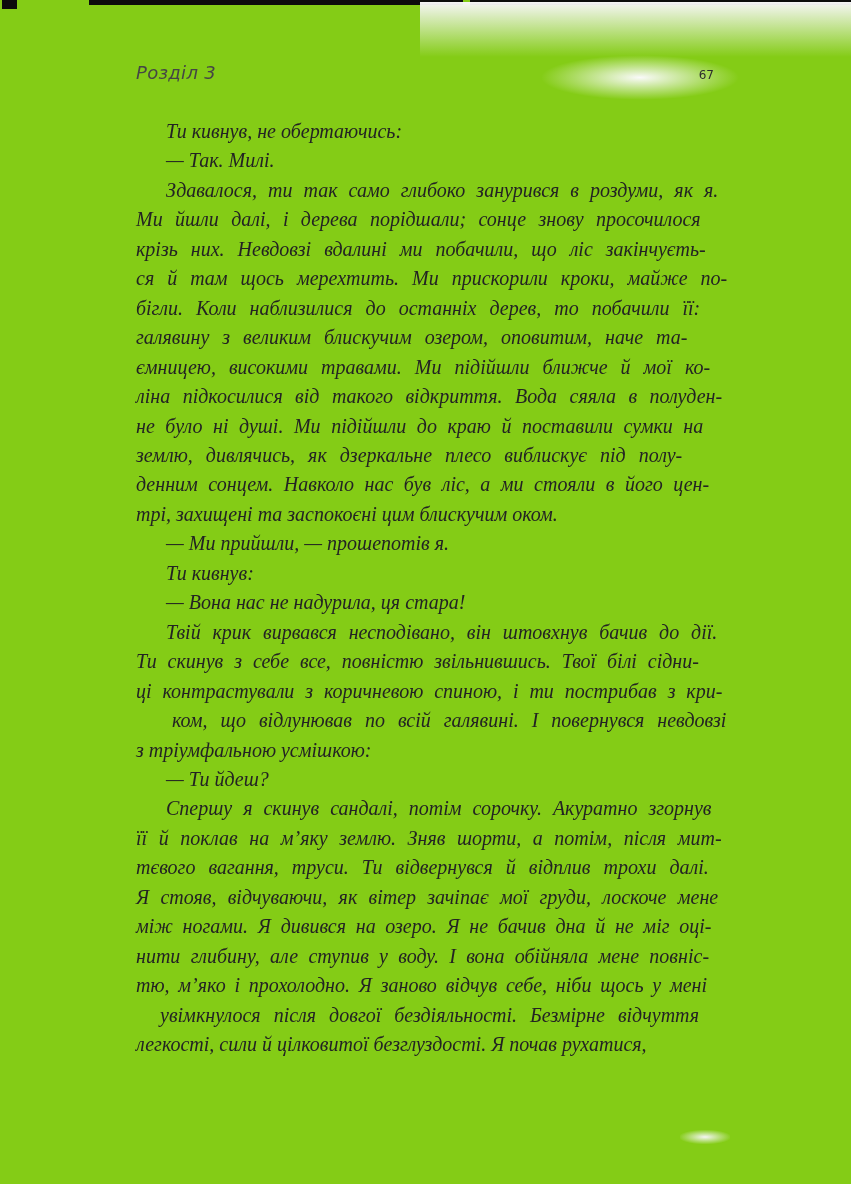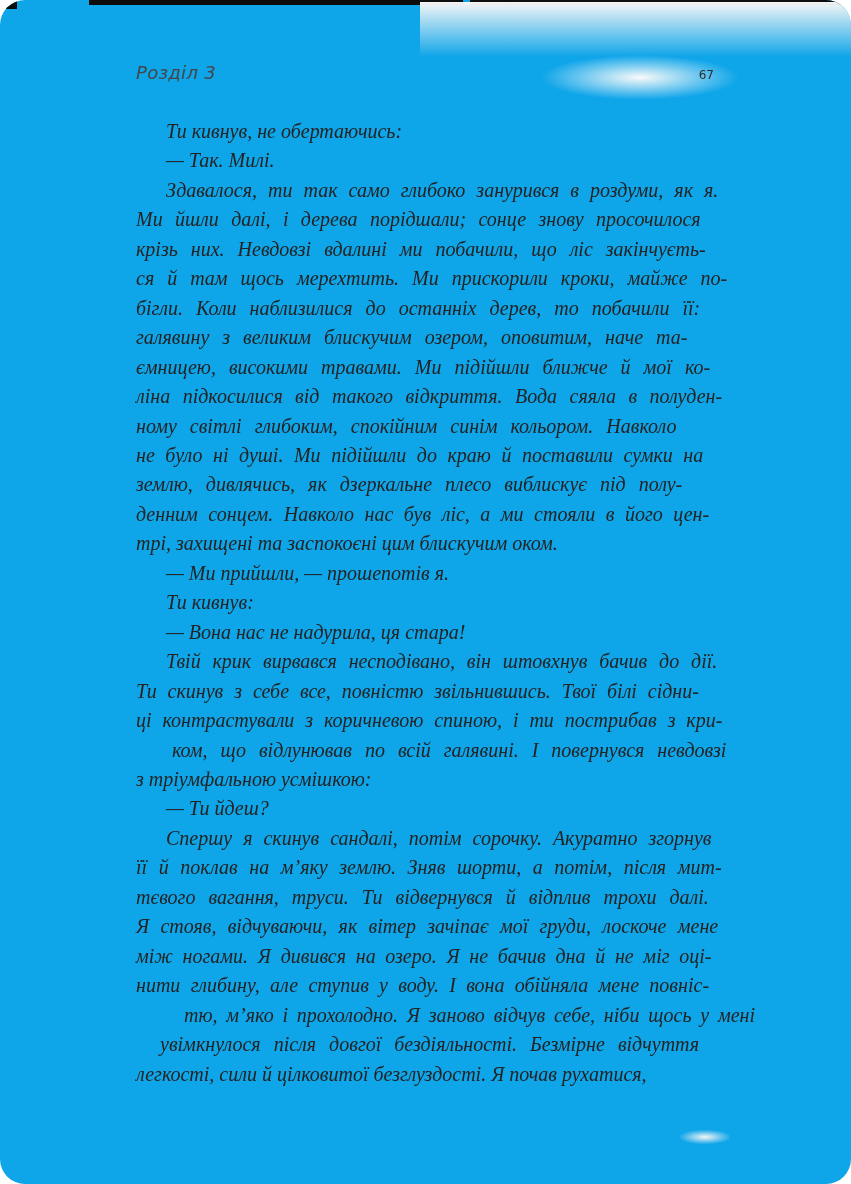--- a/index.html
+++ b/index.html
@@ -5,23 +5,22 @@
   html, body { margin: 0; padding: 0; }
   body {
     width: 851px; height: 1184px;
     background: #ffffff;
     font-family: "Liberation Serif", serif;
     overflow: hidden;
   }
   .page {
     position: relative;
     width: 851px; height: 1184px;
-    background: #0ea5e9;
+    background: #84cc16;
     overflow: hidden;
-    border-radius: 25px;
   }
 
   
   .bar { position: absolute; background: #0c0c0c; }
   .bar-left-square { left: 2px;  top: 0; width: 15px;  height: 9px; }
   .bar-mid         { left: 89px; top: 0; width: 374px; height: 5px; }
   .bar-right       { left: 470px;top: 0; width: 381px; height: 5px; }
 
   
   .shade { position: absolute; pointer-events: none; }
@@ -91,38 +90,37 @@
       <div class="line indent end"><span>Ти кивнув, не обертаючись:</span></div>
       <div class="line indent end"><span>— Так. Милі.</span></div>
       <div class="line indent"><span style="word-spacing: 6.03px;">Здавалося, ти так само глибоко занурився в роздуми, як я.</span></div>
       <div class="line"><span style="word-spacing: 7.36px;">Ми йшли далі, і дерева порідшали; сонце знову просочилося</span></div>
       <div class="line"><span style="word-spacing: 8px;">крізь них. Невдовзі вдалині ми побачили, що ліс закінчуєть-</span></div>
       <div class="line"><span style="word-spacing: 7.99px;">ся й там щось мерехтить. Ми прискорили кроки, майже по-</span></div>
       <div class="line"><span style="word-spacing: 8px;">бігли. Коли наблизилися до останніх дерев, то побачили її:</span></div>
       <div class="line"><span style="word-spacing: 8px;">галявину з великим блискучим озером, оповитим, наче та-</span></div>
       <div class="line"><span style="word-spacing: 8px;">ємницею, високими травами. Ми підійшли ближче й мої ко-</span></div>
       <div class="line"><span style="word-spacing: 7.44px;">ліна підкосилися від такого відкриття. Вода сяяла в полуден-</span></div>
-      <div class="line"><span style="word-spacing: 8px;">ному світлі глибоким, спокійним синім кольором. Навколо</span></div>
       <div class="line"><span style="word-spacing: 5.55px;">не було ні душі. Ми підійшли до краю й поставили сумки на</span></div>
       <div class="line"><span style="word-spacing: 8px;">землю, дивлячись, як дзеркальне плесо виблискує під полу-</span></div>
       <div class="line"><span style="word-spacing: 5.51px;">денним сонцем. Навколо нас був ліс, а ми стояли в його цен-</span></div>
       <div class="line end"><span>трі, захищені та заспокоєні цим блискучим оком.</span></div>
       <div class="line indent end"><span>— Ми прийшли, — прошепотів я.</span></div>
       <div class="line indent end"><span>Ти кивнув:</span></div>
       <div class="line indent end"><span>— Вона нас не надурила, ця стара!</span></div>
       <div class="line indent"><span style="word-spacing: 6.84px;">Твій крик вирвався несподівано, він штовхнув бачив до дії.</span></div>
       <div class="line"><span style="word-spacing: 5.91px;">Ти скинув з себе все, повністю звільнившись. Твої білі сідни-</span></div>
       <div class="line"><span style="word-spacing: 5.87px;">ці контрастували з коричневою спиною, і ти пострибав з кри-</span></div>
       <div class="line"><span style="word-spacing: 8px; margin-left: 36px;">ком, що відлунював по всій галявині. І повернувся невдовзі</span></div>
       <div class="line end"><span>з тріумфальною усмішкою:</span></div>
       <div class="line indent end"><span>— Ти йдеш?</span></div>
       <div class="line indent"><span style="word-spacing: 5.98px;">Спершу я скинув сандалі, потім сорочку. Акуратно згорнув</span></div>
       <div class="line"><span style="word-spacing: 6.57px;">її й поклав на м’яку землю. Зняв шорти, а потім, після мит-</span></div>
       <div class="line"><span style="word-spacing: 8px;">тєвого вагання, труси. Ти відвернувся й відплив трохи далі.</span></div>
       <div class="line"><span style="word-spacing: 6.24px;">Я стояв, відчуваючи, як вітер зачіпає мої груди, лоскоче мене</span></div>
       <div class="line"><span style="word-spacing: 4.69px;">між ногами. Я дивився на озеро. Я не бачив дна й не міг оці-</span></div>
       <div class="line"><span style="word-spacing: 5.29px;">нити глибину, але ступив у воду. І вона обійняла мене повніс-</span></div>
-      <div class="line"><span style="word-spacing: 3.79px; margin-left: 48px;">тю, м’яко і прохолодно. Я заново відчув себе, ніби щось у мені</span></div>
+      <div class="line"><span style="word-spacing: 3.79px;">тю, м’яко і прохолодно. Я заново відчув себе, ніби щось у мені</span></div>
       <div class="line"><span style="word-spacing: 8px; margin-left: 24px;">увімкнулося після довгої бездіяльності. Безмірне відчуття</span></div>
       <div class="line end"><span>легкості, сили й цілковитої безглуздості. Я почав рухатися,</span></div>
     </main>
 
 </div>
 
 </body></html>

